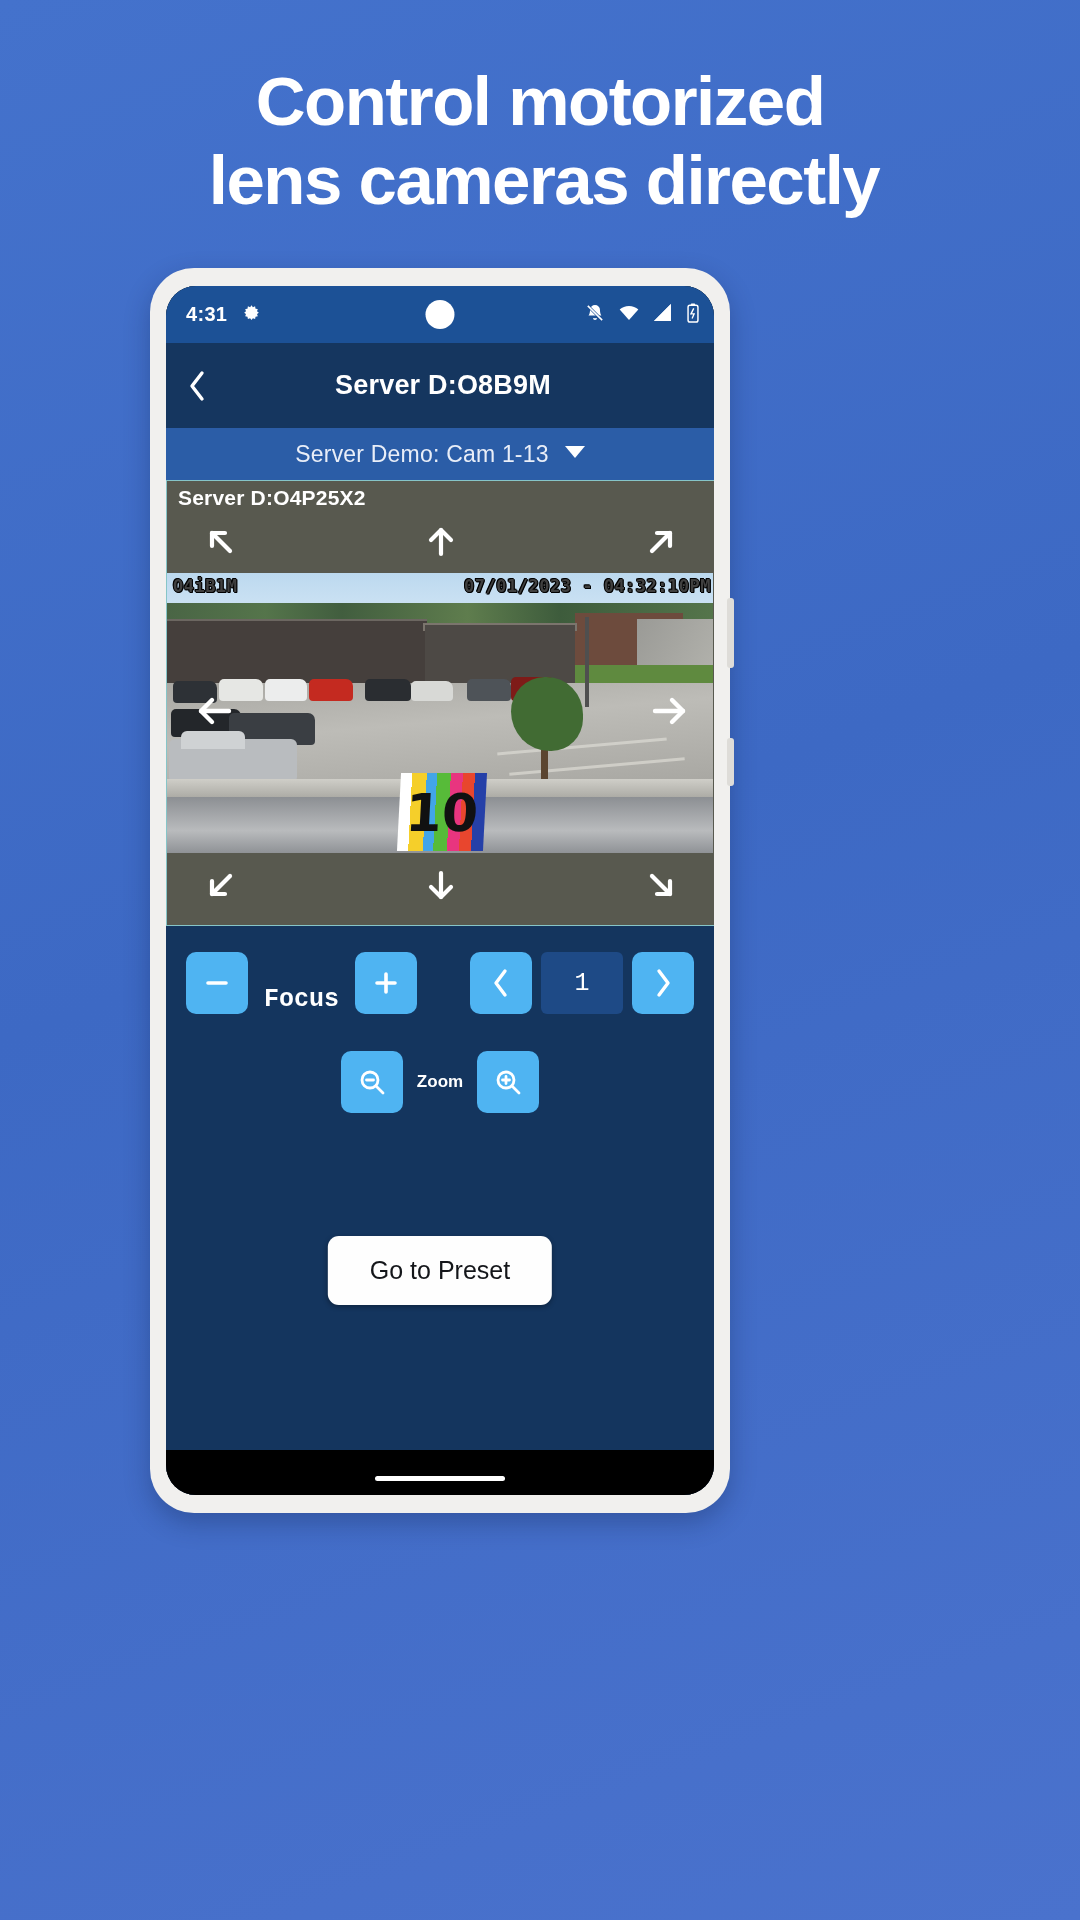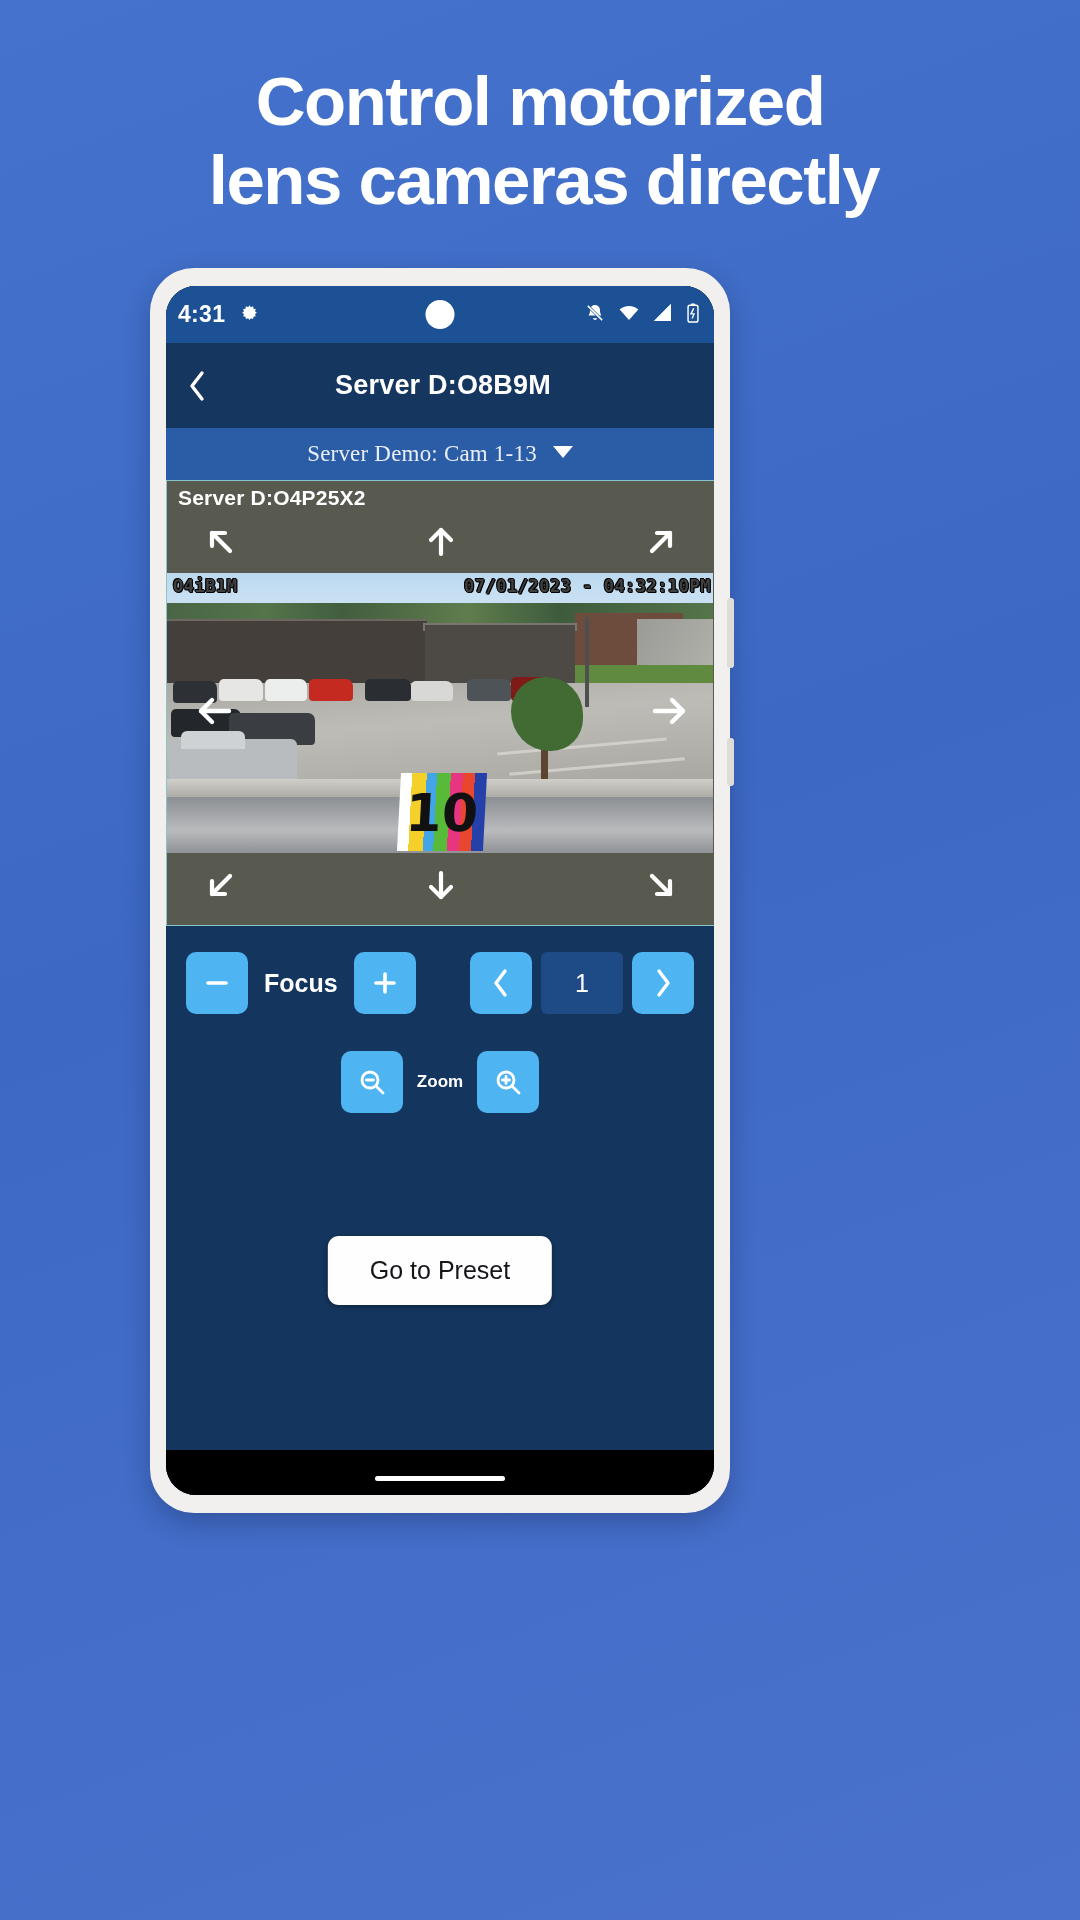--- a/index.html
+++ b/index.html
@@ -40,21 +40,21 @@
     overflow:hidden;
   }
   .screen{position:absolute;left:0;top:0;width:548px;height:1209px;background:#123055;}
 
   
   .statusbar{
     position:absolute;left:0;top:0;width:548px;height:57px;
     background:#1c5196;
     display:flex;align-items:center;
   }
-  .sb-time{color:#fff;font-size:23px;font-weight:bold;margin-left:12px;letter-spacing:.3px;}
+  .sb-time{color:#fff;font-size:20px;font-weight:bold;margin-left:20px;letter-spacing:.3px;}
   .sb-gear{margin-left:14px;display:flex;align-items:center;}
   .sb-right{margin-left:auto;margin-right:14px;display:flex;align-items:center;gap:13px;}
   .punch{
     position:absolute;left:50%;top:14px;transform:translateX(-50%);
     width:29px;height:29px;border-radius:50%;background:#fff;
   }
 
   
   .appbar{
     position:absolute;left:0;top:57px;width:548px;height:85px;
@@ -62,21 +62,21 @@
   }
   .back-btn{width:62px;display:flex;justify-content:center;align-items:center;}
   .appbar-title{
     flex:1;text-align:center;color:#fff;font-size:27px;font-weight:bold;
     letter-spacing:.2px;margin-right:56px;
   }
 
   
   .camsel{
     position:absolute;left:0;top:142px;width:548px;height:52px;
-    background:#2b5da7;display:flex;align-items:center;justify-content:center;gap:16px;font-family:Liberation Serif, serif;
+    background:#2b5da7;display:flex;align-items:center;justify-content:center;gap:16px;
   }
   .camsel-label{color:#e9eef8;font-size:23px;letter-spacing:.2px;}
 
   
   .camblock{
     position:absolute;left:0;top:194px;width:612px;height:446px;
     background:#58594f;border:1px solid #86c5c8;box-sizing:border-box;
   }
   .cam-name{
     position:absolute;left:11px;top:5px;color:#fff;
@@ -141,21 +141,21 @@
   .vid-arrow.left{left:26px;}
   .vid-arrow.right{right:22px;}
 
   
   .controls{
     position:absolute;left:0;top:640px;width:548px;height:524px;
     background:#14355e;
   }
   .row-focus{
     position:absolute;left:0;top:26px;width:548px;height:62px;
-    display:flex;align-items:center;
+    display:flex;align-items:flex-end;font-family:Liberation Mono, monospace;
   }
   .sqbtn{
     width:62px;height:62px;border-radius:10px;background:#4fb4f2;
     display:flex;align-items:center;justify-content:center;flex:none;
   }
   .lbl{color:#fff;font-size:25px;font-weight:bold;margin:0 16px;}
   .preset-group{margin-left:auto;margin-right:20px;display:flex;align-items:center;gap:9px;}
   .preset-val{
     width:82px;height:62px;border-radius:6px;background:#1e4a86;
     display:flex;align-items:center;justify-content:center;

